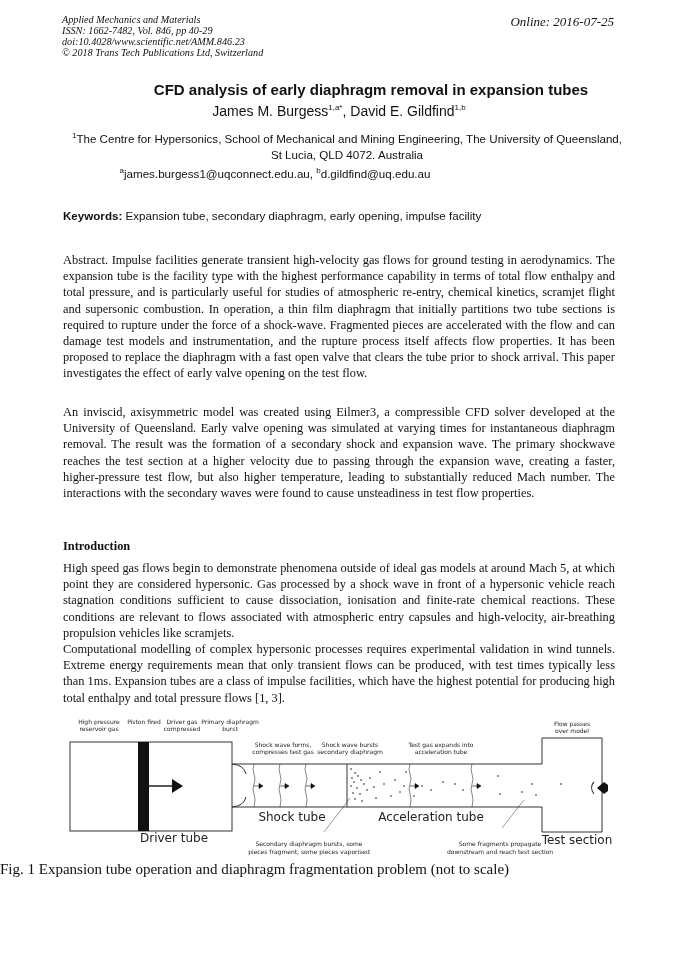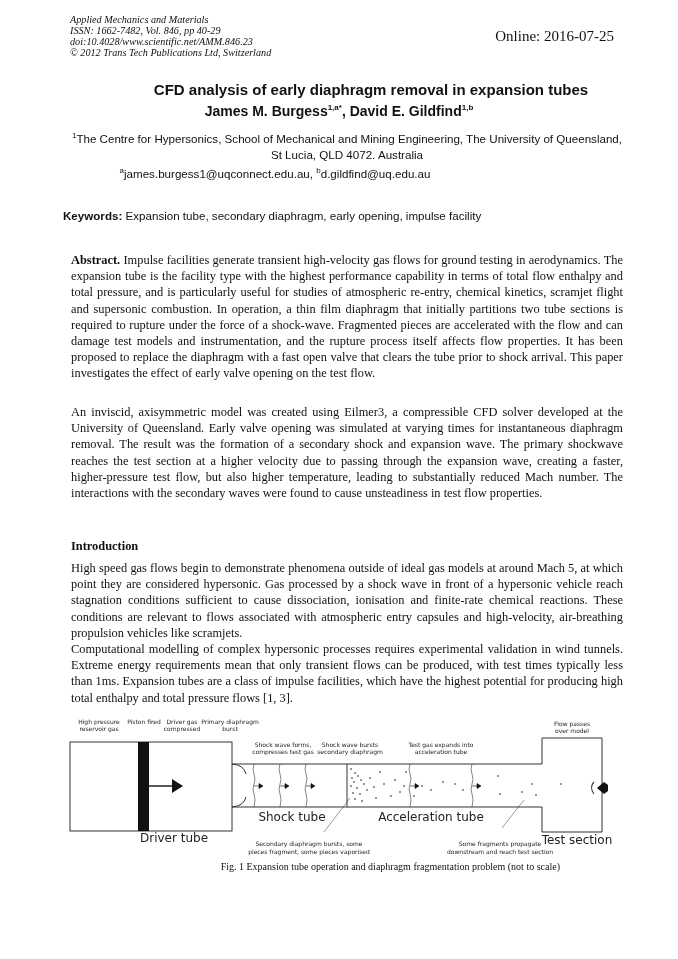--- a/index.html
+++ b/index.html
@@ -1,42 +1,42 @@
 <!DOCTYPE html>
 <html><head>
 <meta charset="utf-8">
 <style>
   html, body { margin: 0; padding: 0; background: #ffffff; }
   body { width: 678px; height: 959px; position: relative; overflow: hidden; color: #111; }
-  .serif { font-family: "Liberation Serif", "DejaVu Serif", serif; margin-left: 8px; }
+  .serif { font-family: "Liberation Serif", "DejaVu Serif", serif; }
   .sans { font-family: "Liberation Sans", "DejaVu Sans", sans-serif; text-align: right; }
   .hdr-left { position: absolute; left: 62px; top: 14px; font-size: 10.2px; line-height: 11px; font-style: italic; }
-  .hdr-right { position: absolute; right: 64px; top: 28px; font-size: 15px; }
+  .hdr-right { position: absolute; right: 64px; top: 14px; font-size: 13px; font-style: italic; }
   .title { position: absolute; left: 0; width: 678px; top: 81px; text-align: center; font-size: 15px; font-weight: bold; padding-left: 32px; }
-  .authors { position: absolute; left: 0; width: 678px; top: 103px; text-align: center; font-size: 14px; font-weight: bold; }
+  .authors { position: absolute; left: 0; width: 678px; top: 103px; text-align: center; font-size: 14px; }
   .authors sup, .email sup, .affil sup { font-size: 8px; vertical-align: super; line-height: 0; }
   .affil { position: absolute; left: 62px; width: 554px; top: 131px; text-align: center; font-size: 11.6px; line-height: 16px; margin-left: 8px; }
   .email { position: absolute; left: 0; width: 550px; top: 167px; text-align: center; font-size: 11.6px; }
   .keywords { position: absolute; left: 63px; top: 209px; font-size: 11.6px; }
   .keywords b { font-weight: bold; }
   .para { position: absolute; left: 63px; width: 552px; font-size: 12.4px; line-height: 16.2px; text-align: justify; }
-  .para b { font-weight: bold; }
+  .para b { font-weight: normal; }
   .h2 { position: absolute; left: 63px; top: 539px; font-size: 12.4px; font-weight: bold; text-align: center; }
   .fig { position: absolute; left: 62px; top: 716px; width: 560px; height: 148px; }
-  .caption { position: absolute; left: 0; width: 552px; top: 861px; text-align: right; font-size: 10px; }
+  .caption { position: absolute; left: 0; width: 552px; top: 861px; text-align: left; font-size: 15px; }
   .lbl { font-family: "DejaVu Sans", "Liberation Sans", sans-serif; }
 </style>
 </head>
 <body>
 
 <div class="hdr-left serif">
   <div>Applied Mechanics and Materials</div>
   <div>ISSN: 1662-7482, Vol. 846, pp 40-29</div>
   <div>doi:10.4028/www.scientific.net/AMM.846.23</div>
-  <div>© 2012 Trans Tech Publications Ltd, Switzerland</div>
+  <div>© 2018 Trans Tech Publications Ltd, Switzerland</div>
 </div>
 <div class="hdr-right serif">Online: 2016-07-25</div>
 
 <div class="title sans">CFD analysis of early diaphragm removal in expansion tubes</div>
 
 <div class="authors sans">
   <span>James M. Burgess</span><sup>1,a*</sup><span>, </span><span>David E. Gildfind</span><sup>1,b</sup>
 </div>
 
 <div class="affil sans"><sup>1</sup><span>The Centre for Hypersonics, School of Mechanical and Mining Engineering, The University of Queensland, St Lucia, QLD 4072. Australia</span></div>

